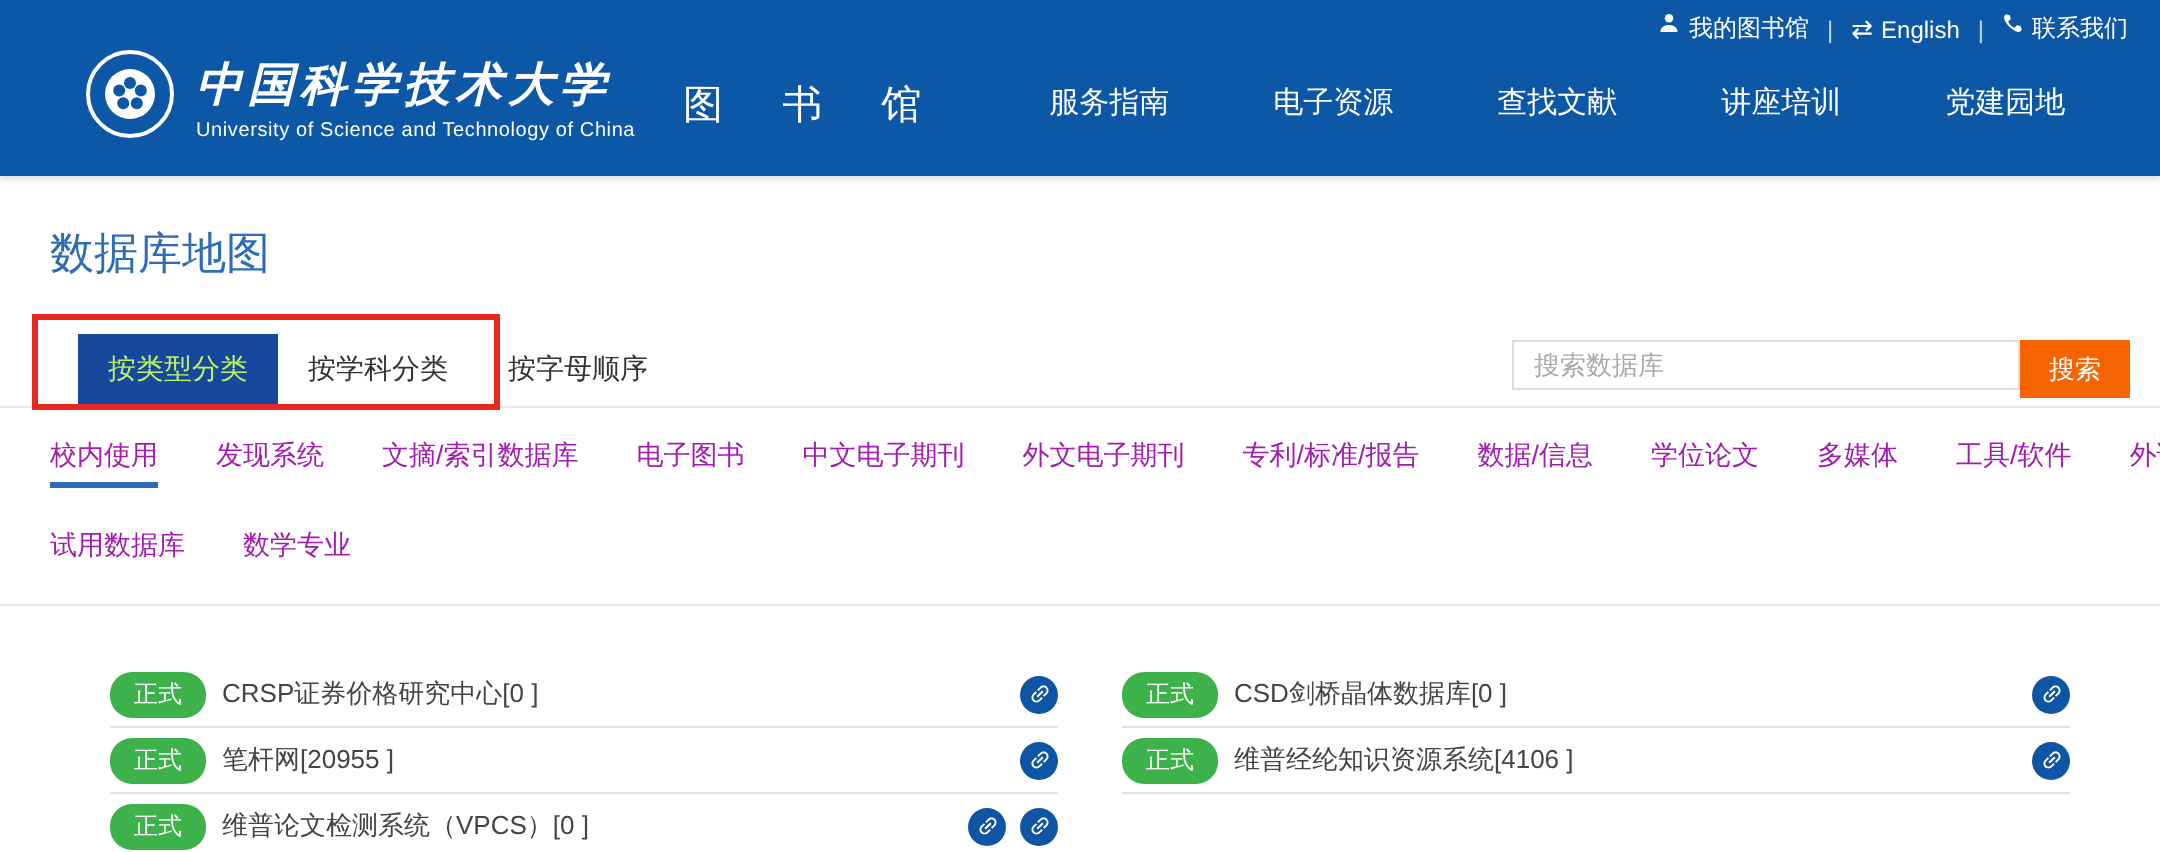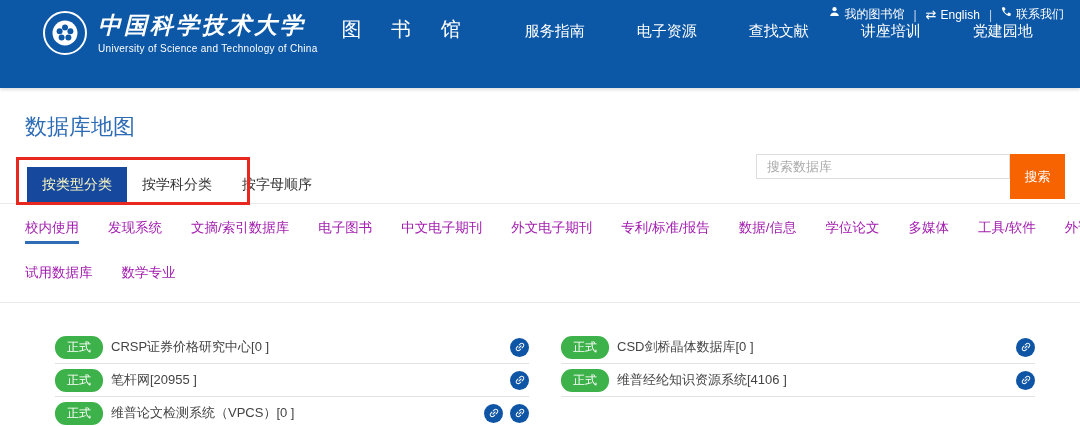--- a/index.html
+++ b/index.html
@@ -7,48 +7,48 @@
     font-family:"Liberation Sans","DejaVu Sans",sans-serif; background:#fff; }
 
   
   .header { position:relative; height:88px; background:#0c57a6; color:#fff;
     box-shadow:0 2px 3px rgba(0,0,0,.12); }
   .top-links { position:absolute; top:6px; right:16px; display:flex;
     align-items:center; gap:9px; font-size:12px; }
   .top-link { display:flex; gap:4px; cursor:pointer; }
   .top-sep { opacity:.75; }
   .glyph-icon { font-size:13px; line-height:1; }
-  .header-main { display:flex; height:100%; padding:10px 24px 0 42px; }
+  .header-main { display:flex; align-items:center; height:100%; padding:10px 24px 0 42px; }
   .emblem { flex:0 0 auto; }
   .logo-text { margin-left:10px; }
   .cn-name { font-size:23px; font-weight:bold; font-style:italic;
     font-family:"Liberation Serif","DejaVu Serif",serif; letter-spacing:3px; white-space:nowrap; }
   .en-name { font-size:10px; letter-spacing:.3px; margin-top:2px; white-space:nowrap; }
   .library-title { font-size:20px; margin-left:24px; letter-spacing:12px;
     white-space:nowrap; margin-top:6px; }
   .nav { margin-left:auto; display:flex; margin-top:4px; }
   .nav-item { padding:8px 0; margin-left:52px; font-size:15px; cursor:pointer; white-space:nowrap; }
 
   
   .page-title { color:#2e6cb5; font-size:22px; margin:24px 0 0 25px; font-weight:normal; }
 
   
   .toolbar { position:relative; margin-top:24px; height:38px;
     border-bottom:1px solid #e9e9e9; }
   .tabs { position:absolute; left:27px; bottom:0; display:flex; }
   .tab { padding:9px 15px; font-size:14px; color:#333; cursor:pointer; white-space:nowrap; }
-  .tab.active { background:#16499e; color:#fef9c3; }
+  .tab.active { background:#16499e; color:#bef264;margin-left:12px; }
   .red-box { position:absolute; left:16px; top:-9px; width:234px; height:48px;
     border:3px solid #e8271f; pointer-events:none; z-index:5; }
   .search { position:absolute; right:15px; bottom:4px; display:flex; }
   .search input { width:254px; height:25px; border:1px solid #ddd; padding:0 10px;
     font-size:13px; color:#333; outline:none;
     font-family:"Liberation Sans","DejaVu Sans",sans-serif; }
   .search input::placeholder { color:#aaa; }
-  .search button { width:55px; height:45px; border:none; background:#f76301;
+  .search button { width:55px; height:29px; border:none; background:#f76301;
     color:#fff; font-size:13px; cursor:pointer;
     font-family:"Liberation Sans","DejaVu Sans",sans-serif; }
 
   
   .categories { padding:0 25px; border-bottom:1px solid #e9e9e9; padding-bottom:8px; }
   .cat-row { display:flex; }
   .cat { position:relative; padding:15px 0 12px; margin-right:29px; font-size:13.5px;
     color:#a21caf; cursor:pointer; white-space:nowrap; }
   .cat.active::after { content:""; position:absolute; left:0; right:0; bottom:5px;
     height:3px; background:#2e6cb5; }

